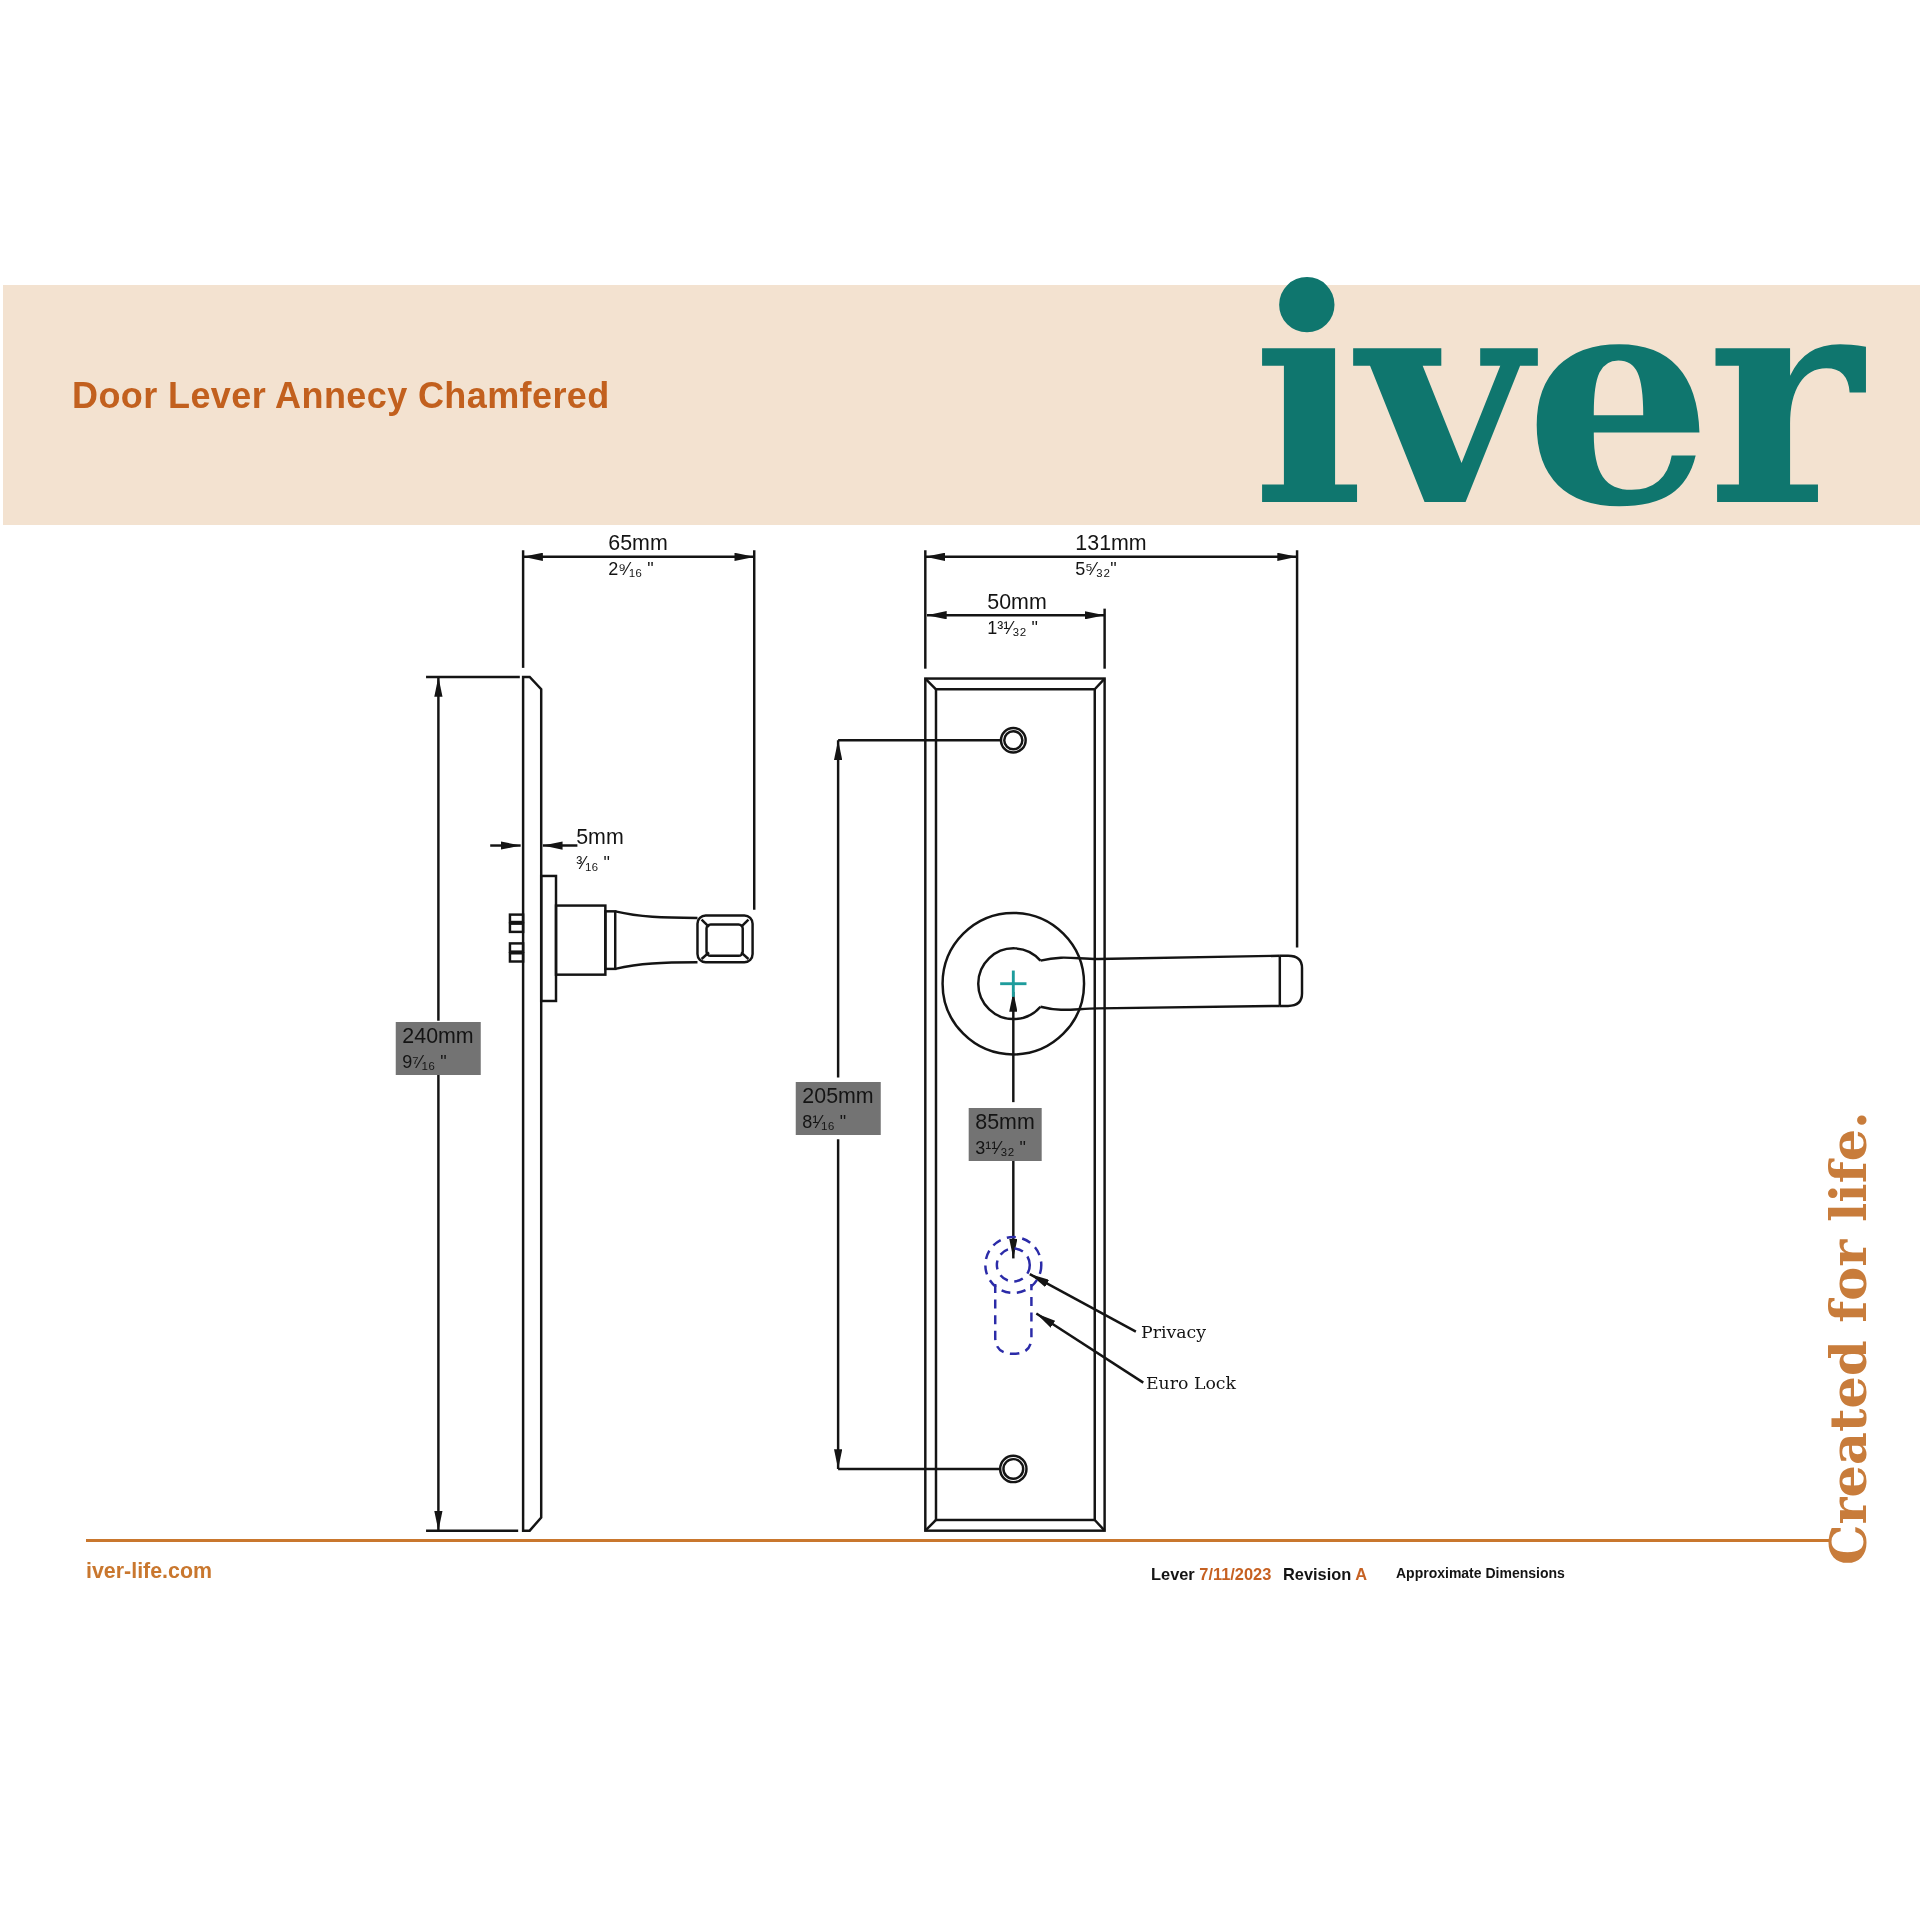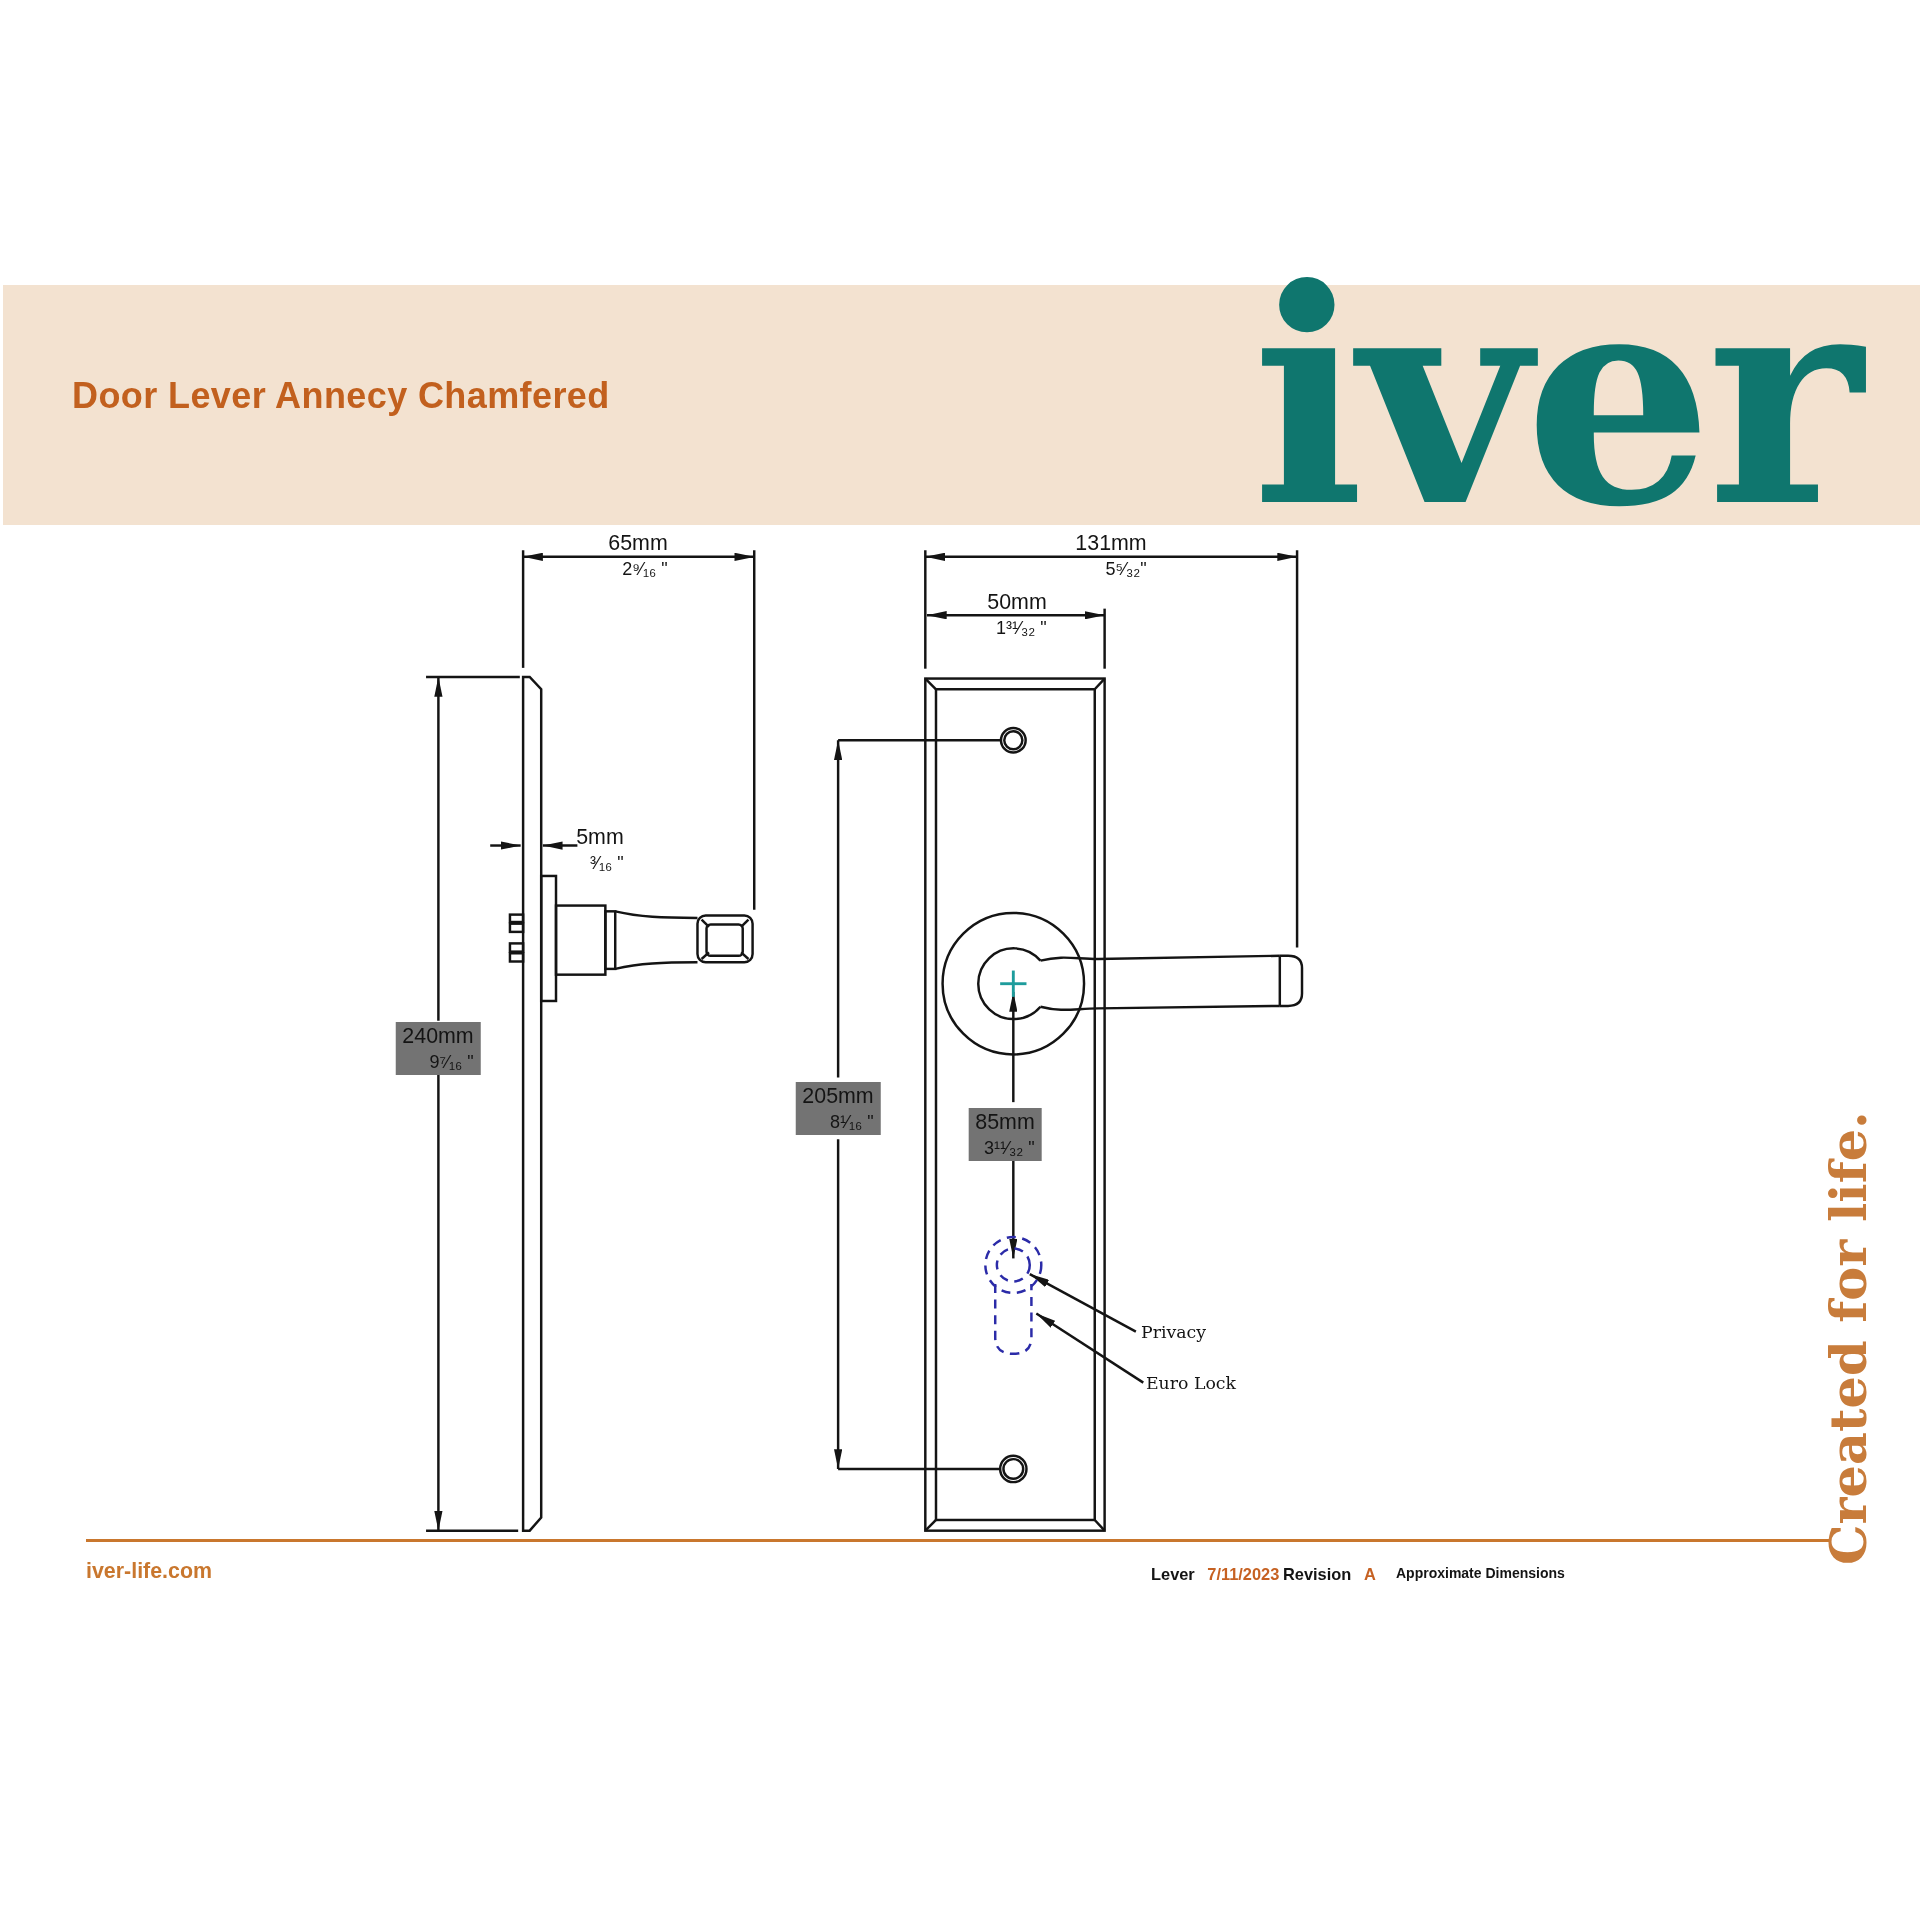--- a/index.html
+++ b/index.html
@@ -9,33 +9,33 @@
   
   .banner{position:absolute;left:3.3px;right:3.3px;top:285px;height:240px;background:#F3E2D0;}
   .page-title{position:absolute;left:72px;top:375px;font-size:36px;font-weight:bold;color:#C2601E;letter-spacing:0.4px;}
   .logo{position:absolute;right:66px;top:250px;font-family:"DejaVu Serif", serif;font-weight:bold;
         font-size:296px;line-height:1;color:#0f766e;letter-spacing:-0.02em;}
 
   
   svg.draw{position:absolute;left:0;top:0;}
 
   
-  .dim{position:absolute;transform:translateX(-50%);text-align:right;line-height:1.28;
+  .dim{position:absolute;transform:translateX(-50%);text-align:left;line-height:1.28;
        font-size:21.4px;color:#141414;white-space:nowrap;}
   .dim .inch{font-size:18px;margin-top:0.8px;}
   .dim.bg{background:#737373;padding:0.8px 6.6px;}
 
   
   .callout{position:absolute;font-family:"DejaVu Serif", serif;font-size:17.3px;color:#141414;white-space:nowrap;}
 
   
   .rule{position:absolute;left:86px;top:1539px;width:1744px;height:3.3px;background:#C9772E;}
   .site{position:absolute;left:86px;top:1559px;font-size:21.4px;font-weight:bold;color:#C9772E;}
   .foot-item{position:absolute;top:1565px;font-size:16.4px;font-weight:bold;color:#141414;white-space:nowrap;}
-  .foot-item .orange{color:#C66122;margin-left:8px;}
+  .foot-item .orange{color:#C66122;}
   .note{font-size:14px;}
 
   
   .tagline{position:absolute;left:1848px;top:1347px;width:436px;transform:translate(-50%,-50%) rotate(-90deg);
            text-align:center;font-family:"DejaVu Serif", serif;font-weight:bold;font-size:51px;color:#C87C3B;white-space:nowrap;}
 </style>
 </head>
 <body>
 
 <div id="canvas">

